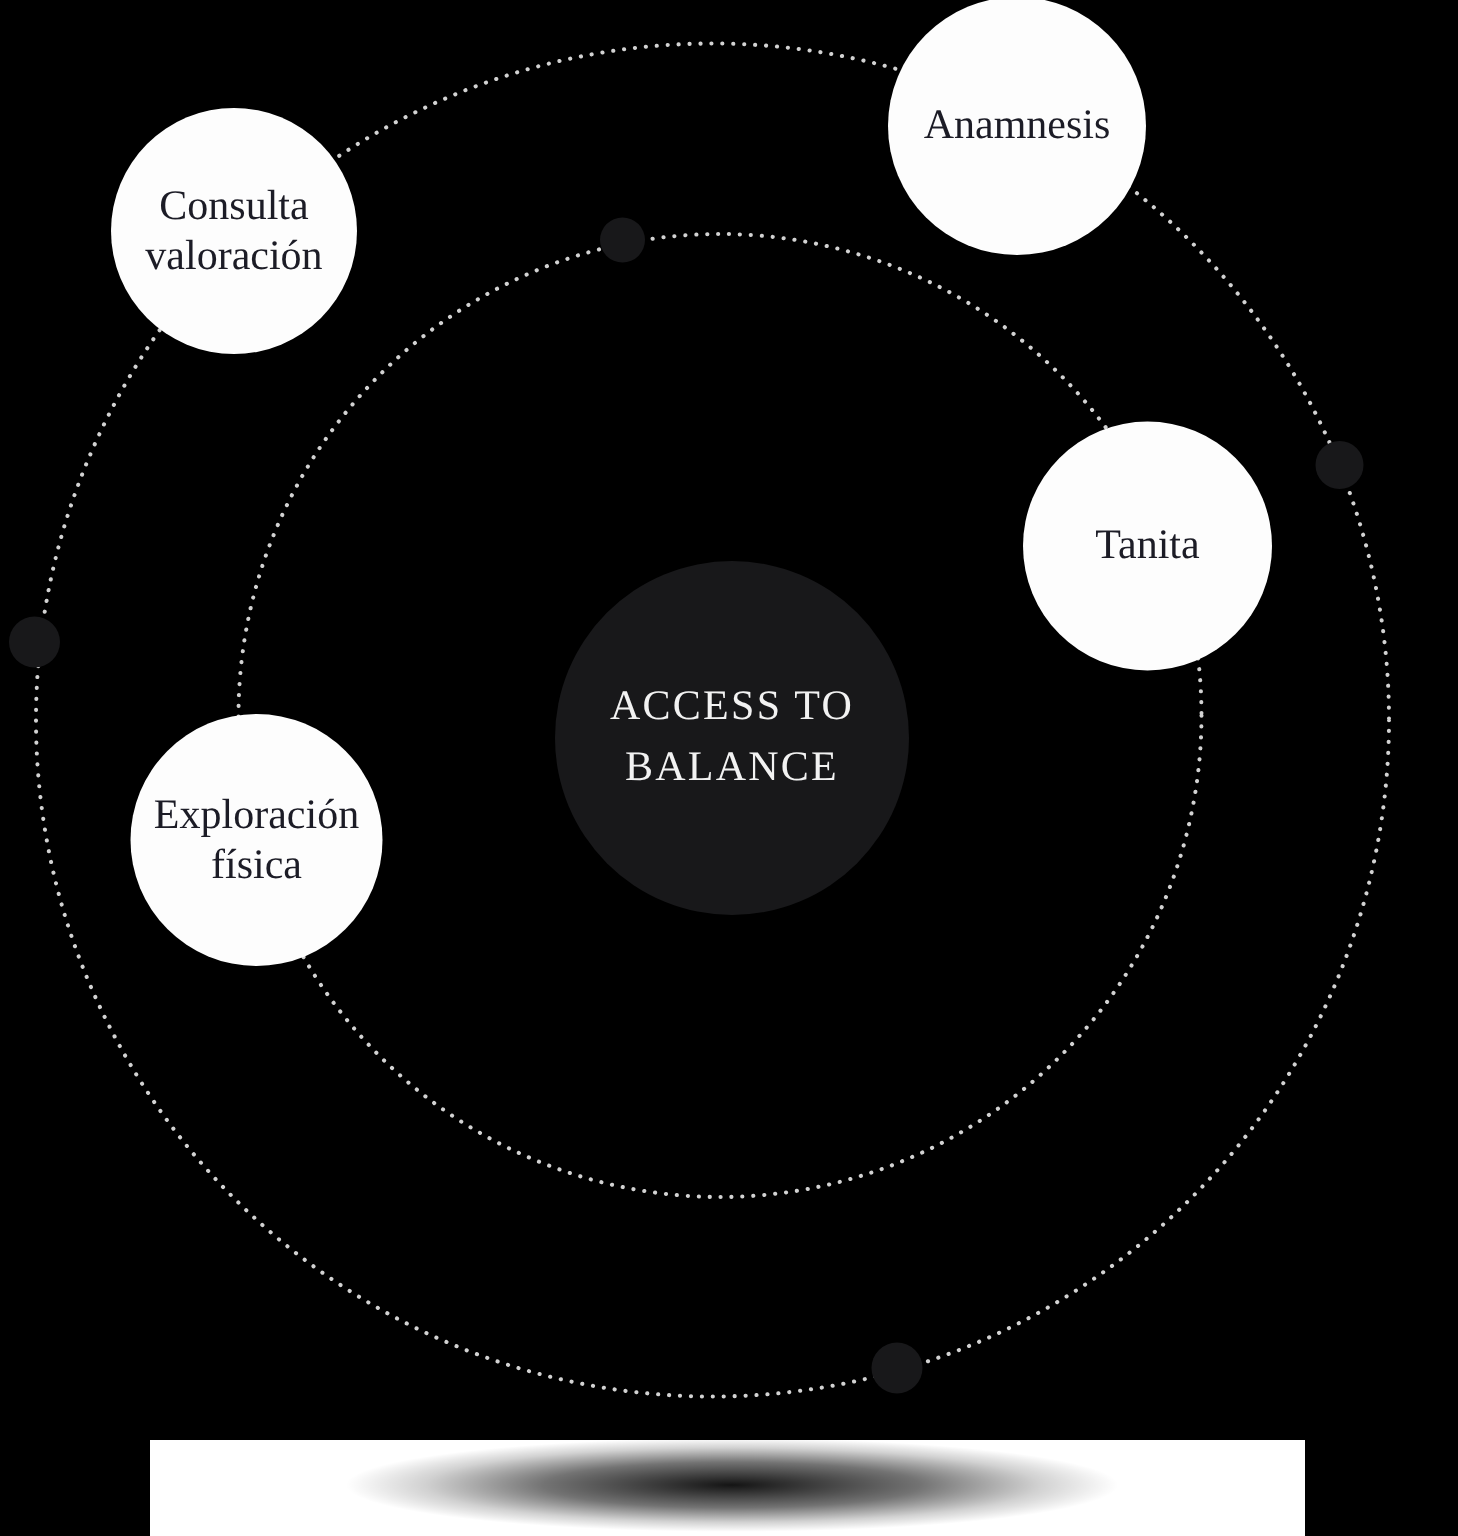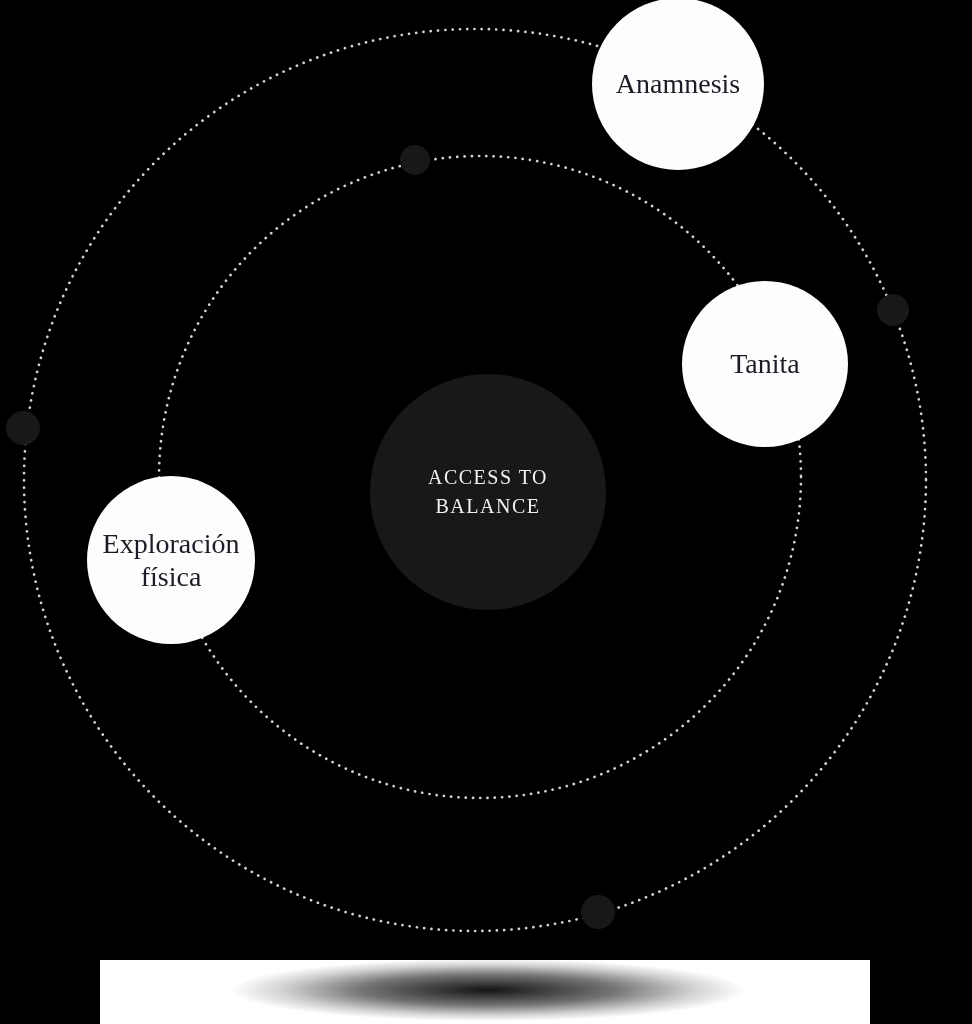--- a/index.html
+++ b/index.html
@@ -58,21 +58,21 @@
     top: 374px;
     width: 236px;
     height: 236px;
     border-radius: 50%;
     background: #18181a;
     color: #f2f2f2;
     display: flex;
     align-items: center;
     justify-content: center;
     text-align: center;
-    font-size: 20px;
+    font-size: 28px;
     letter-spacing: 1.5px;
     line-height: 1.45;
   }
   .center-node .center-label {
     display: block;
     max-width: 200px;
     text-transform: uppercase;
   }
   .page-edge {
     position: absolute;
@@ -101,20 +101,23 @@
     <circle class="orbit-marker" cx="415" cy="160" r="15"></circle>
     <circle class="orbit-marker" cx="893" cy="310" r="16"></circle>
     <circle class="orbit-marker" cx="23" cy="428" r="17"></circle>
     <circle class="orbit-marker" cx="598" cy="912" r="17"></circle>
   </svg>
 
   <div class="center-node">
     <span class="center-label">ACCESS TO BALANCE</span>
   </div>
 
+  <div class="node node--valoracion">
+    <span class="node-label">Consulta valoración</span>
+  </div>
 
   <div class="node node--anamnesis">
     <span class="node-label">Anamnesis</span>
   </div>
 
   <div class="node node--tanita">
     <span class="node-label">Tanita</span>
   </div>
 
 

